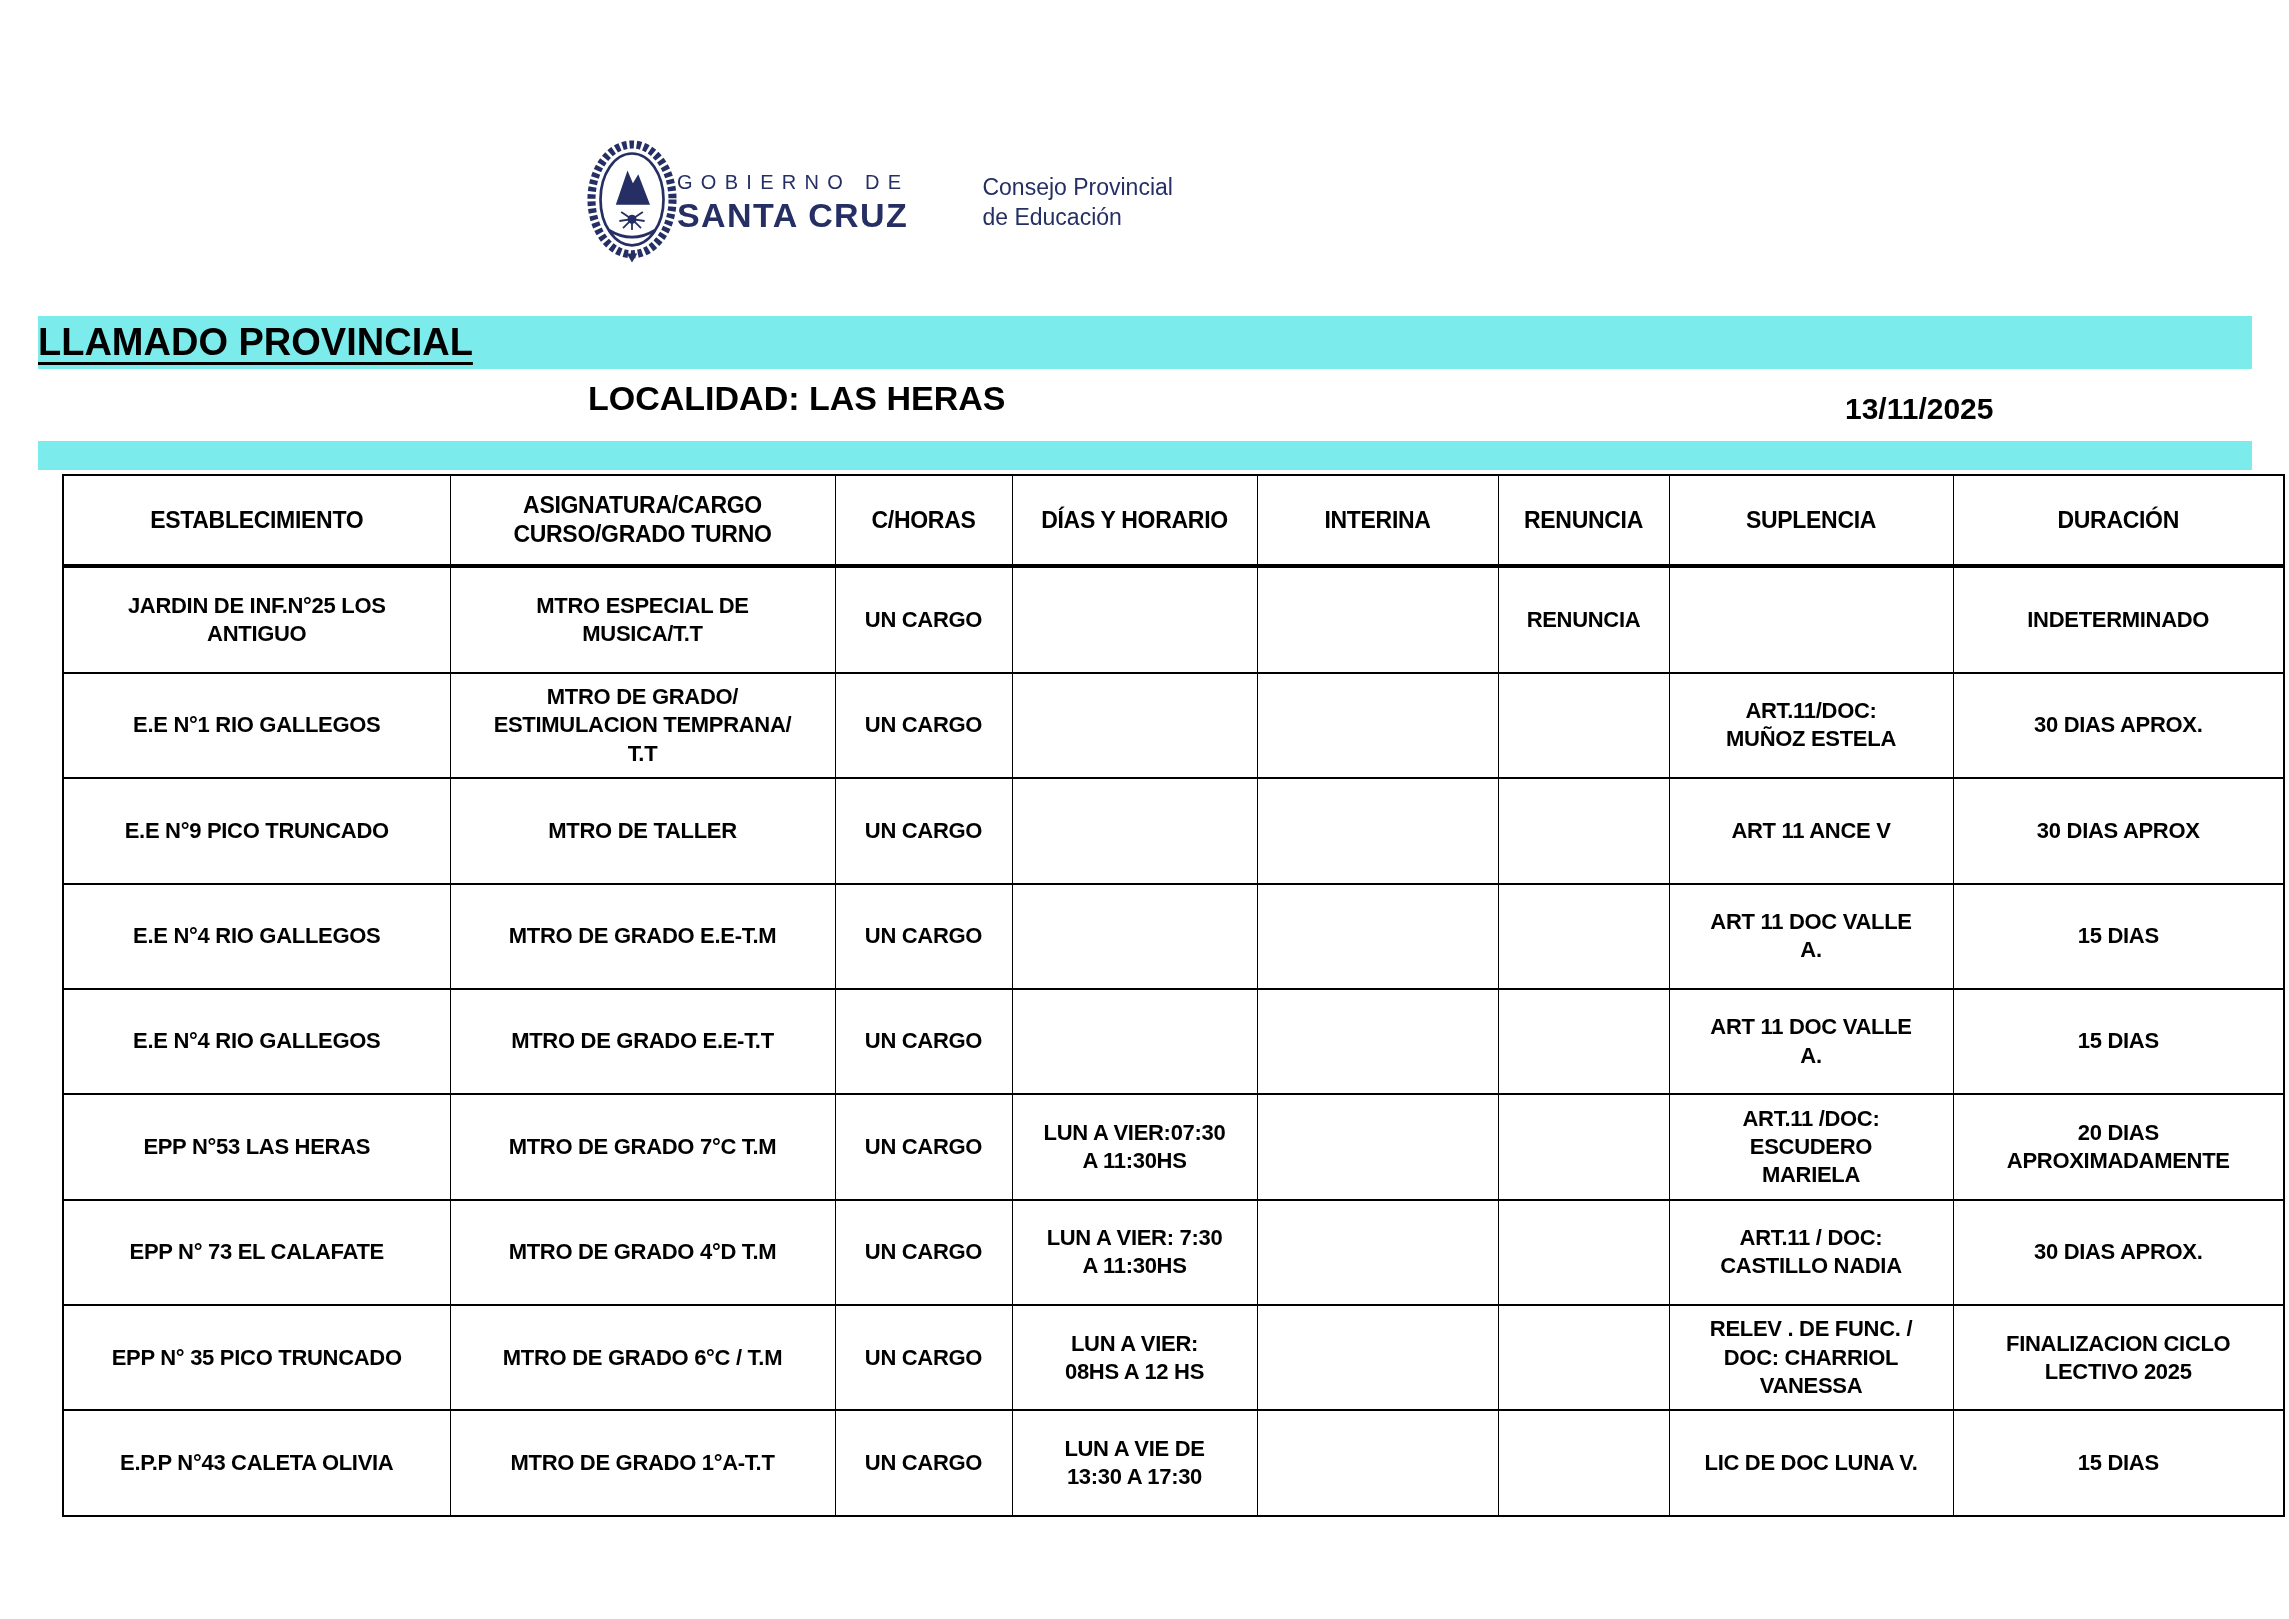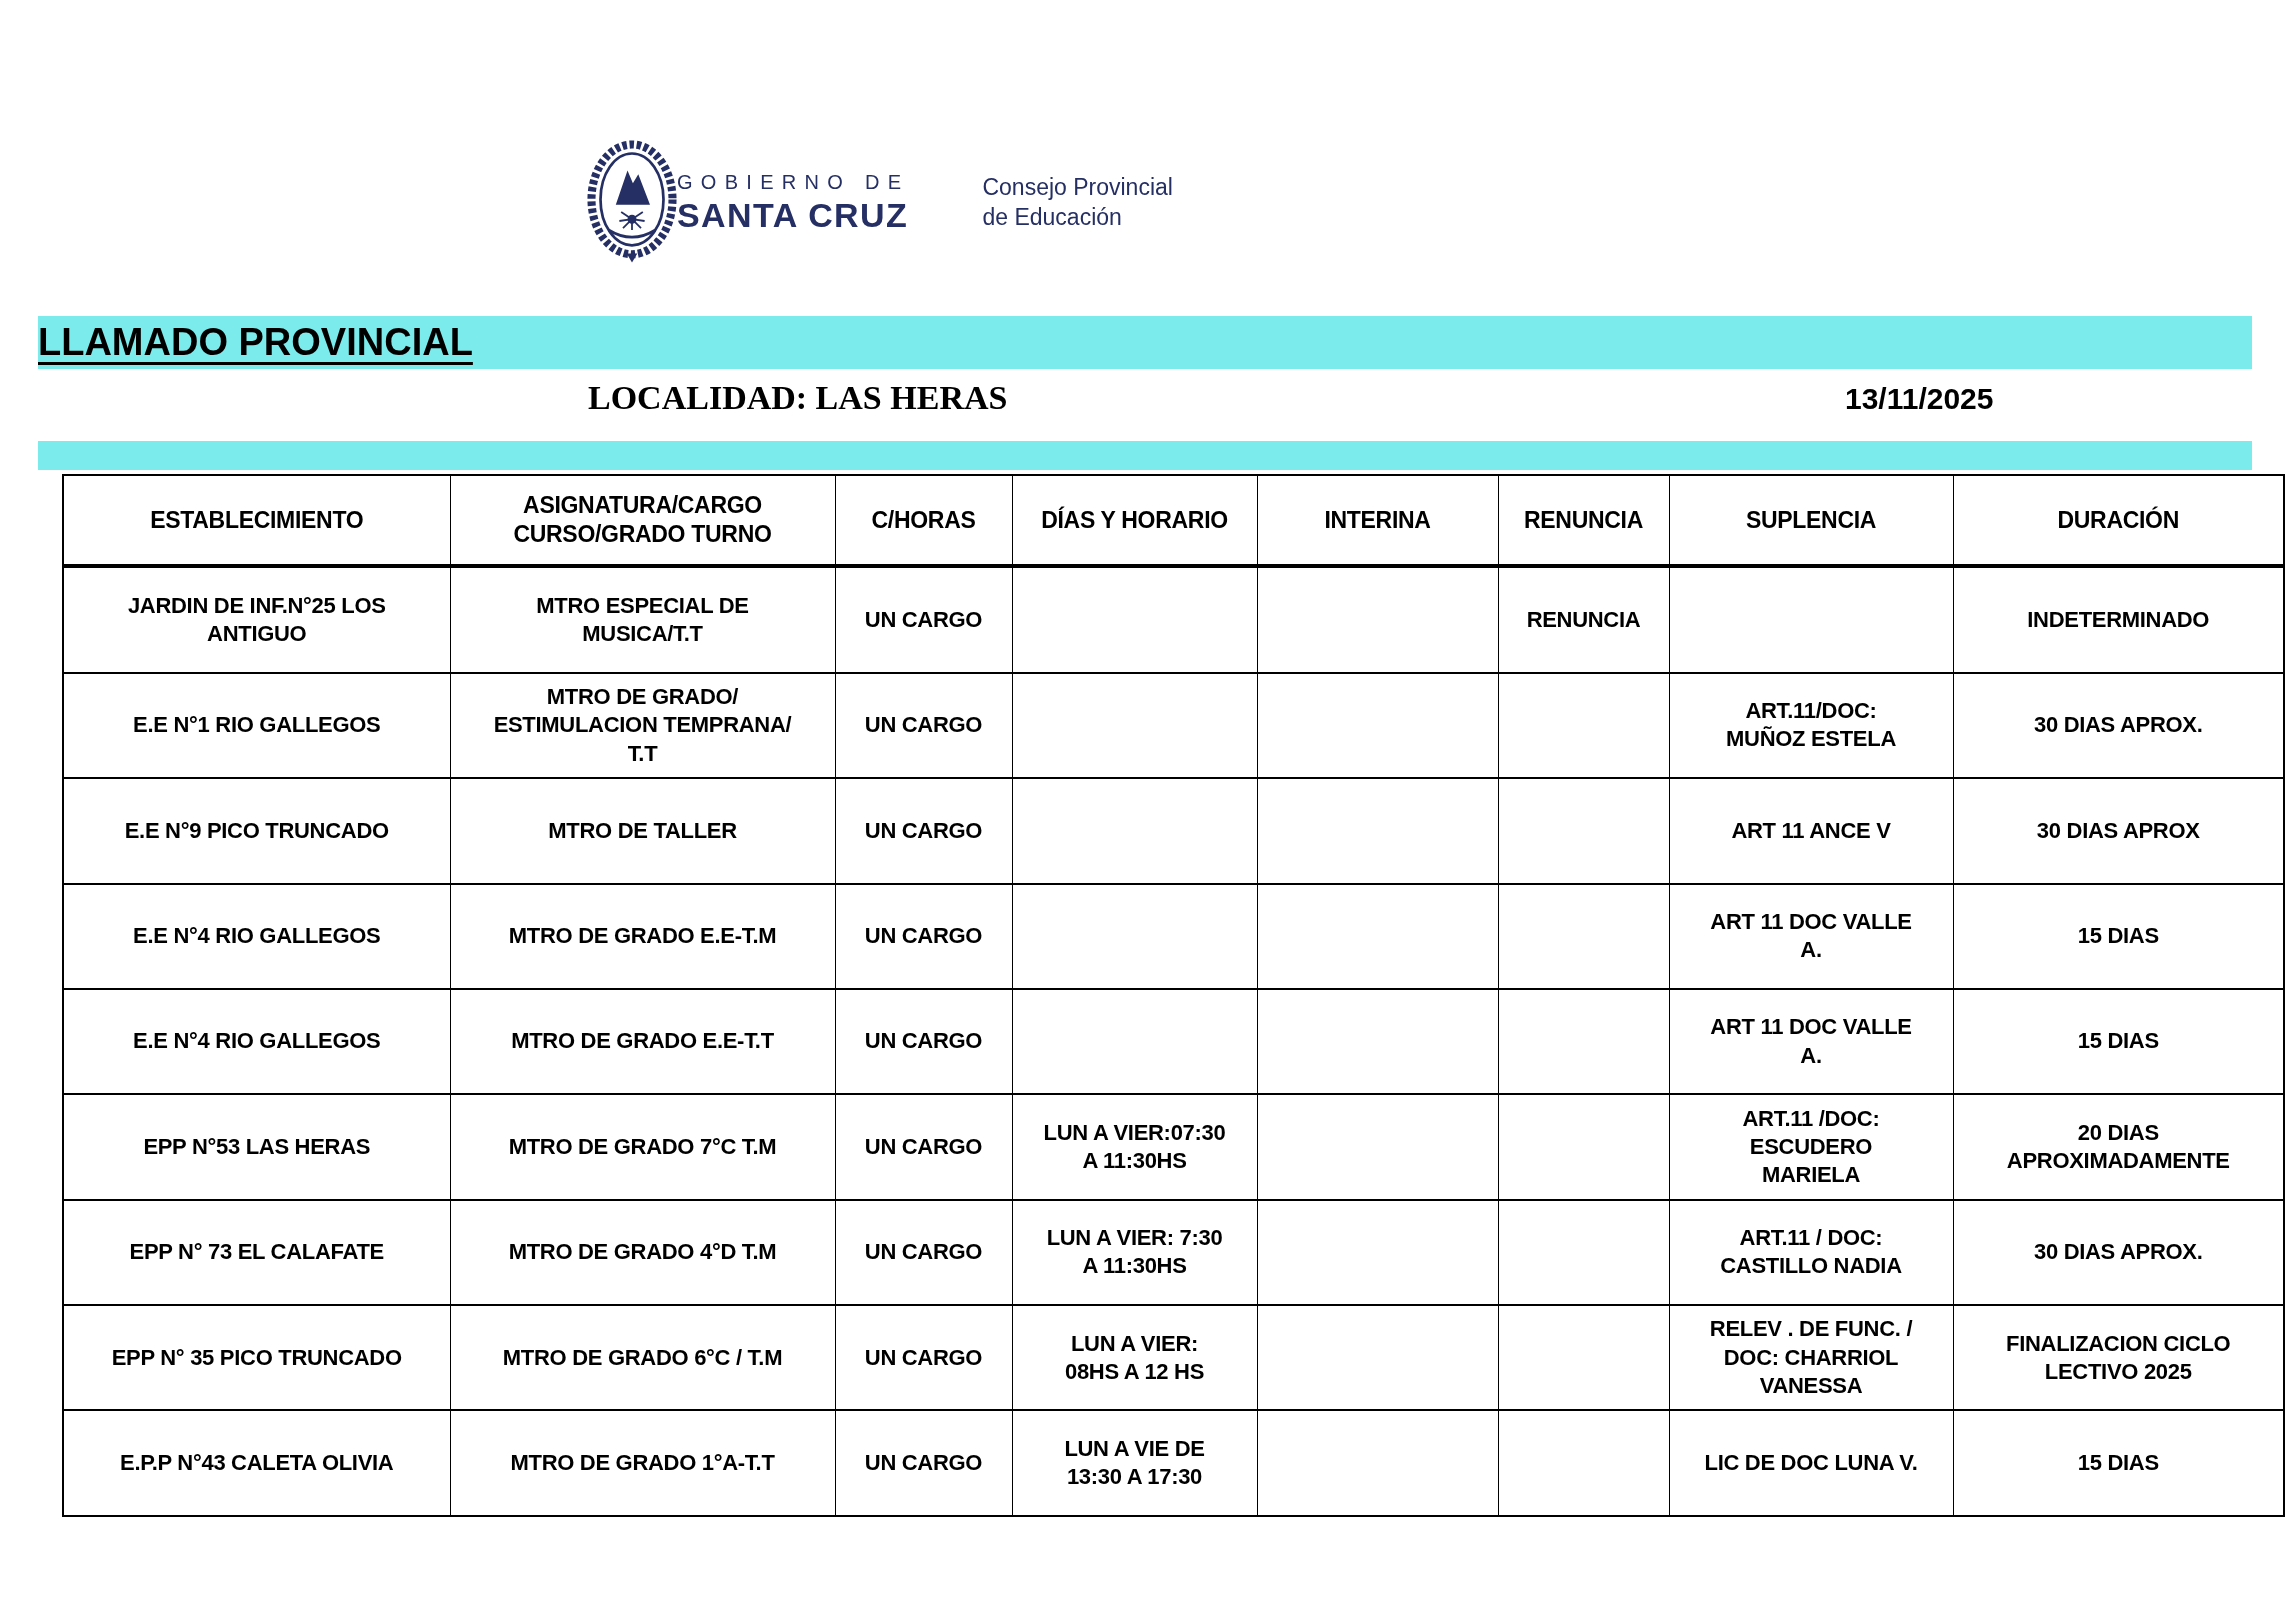--- a/index.html
+++ b/index.html
@@ -69,26 +69,25 @@
     text-decoration-thickness: 2.8px;
     text-underline-offset: 6.5px;
   }
   .localidad {
     position: absolute;
     left: 588px;
     top: 379px;
     font-size: 34px;
     font-weight: bold;
     white-space: nowrap;
-    font-family: Liberation Serif, serif;
   }
   .doc-date {
     position: absolute;
     left: 1845px;
-    top: 382px;
+    top: 392px;
     font-size: 30px;
     font-weight: bold;
     white-space: nowrap;
   }
   .band2 {
     top: 441px;
     height: 29px;
   }
 
   

